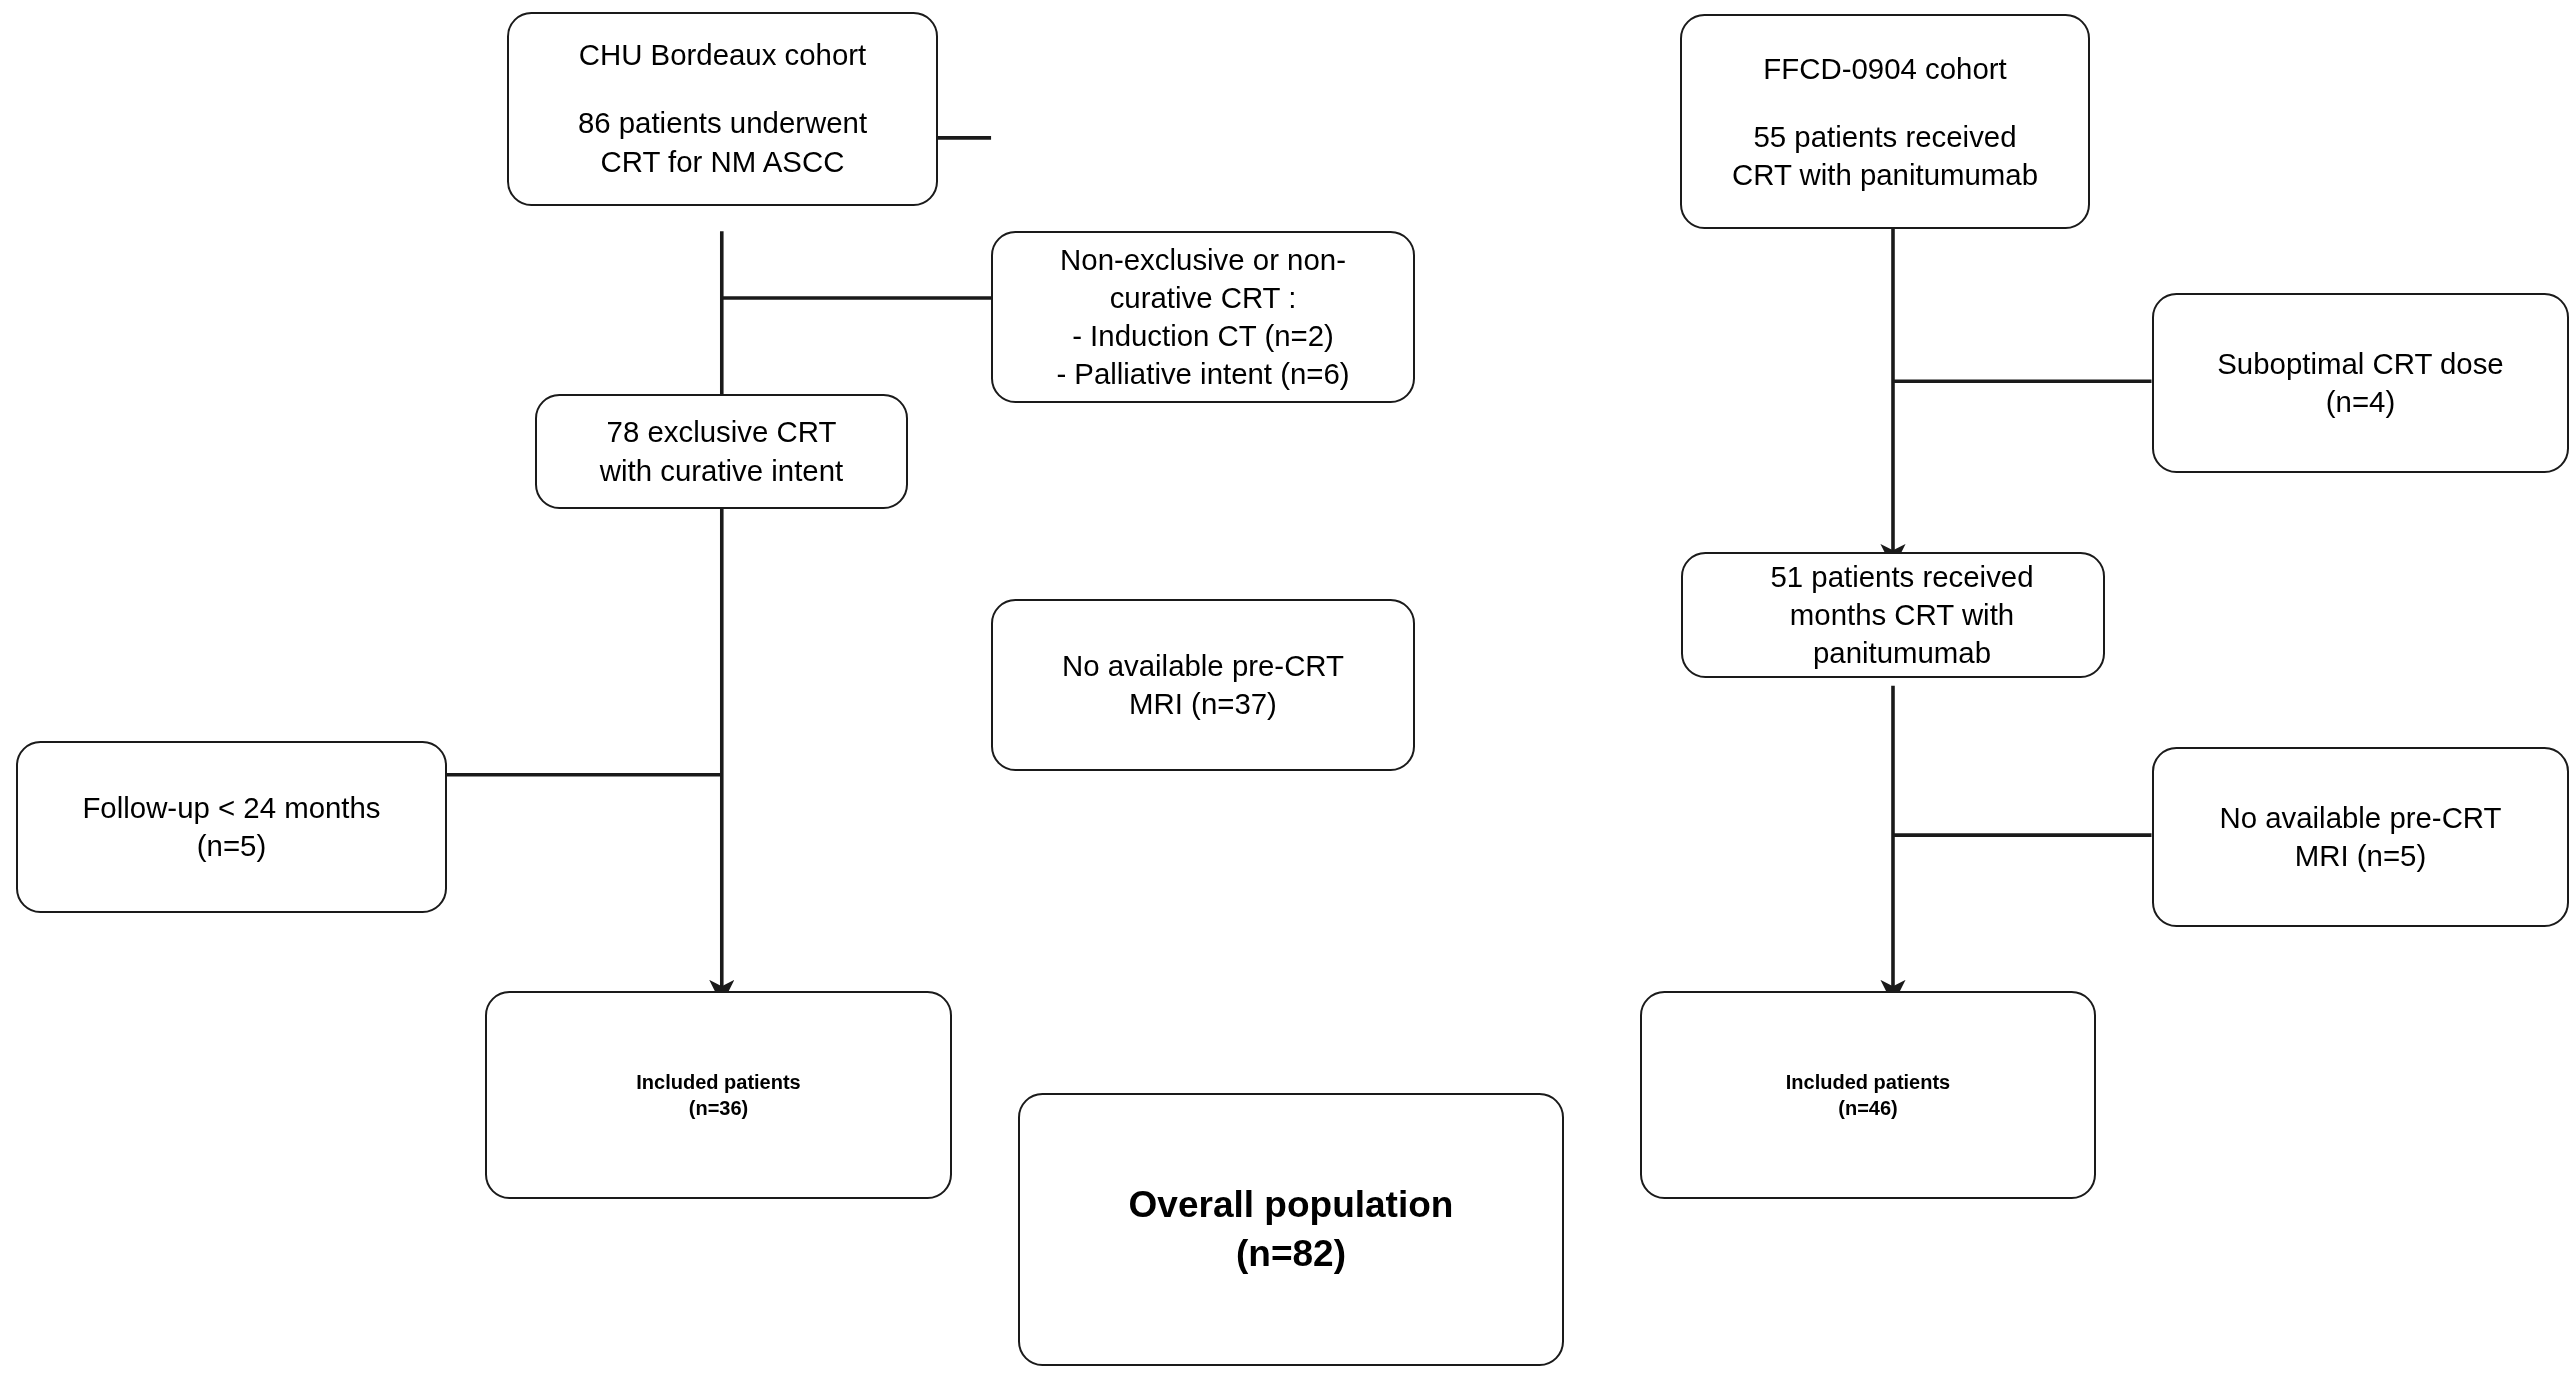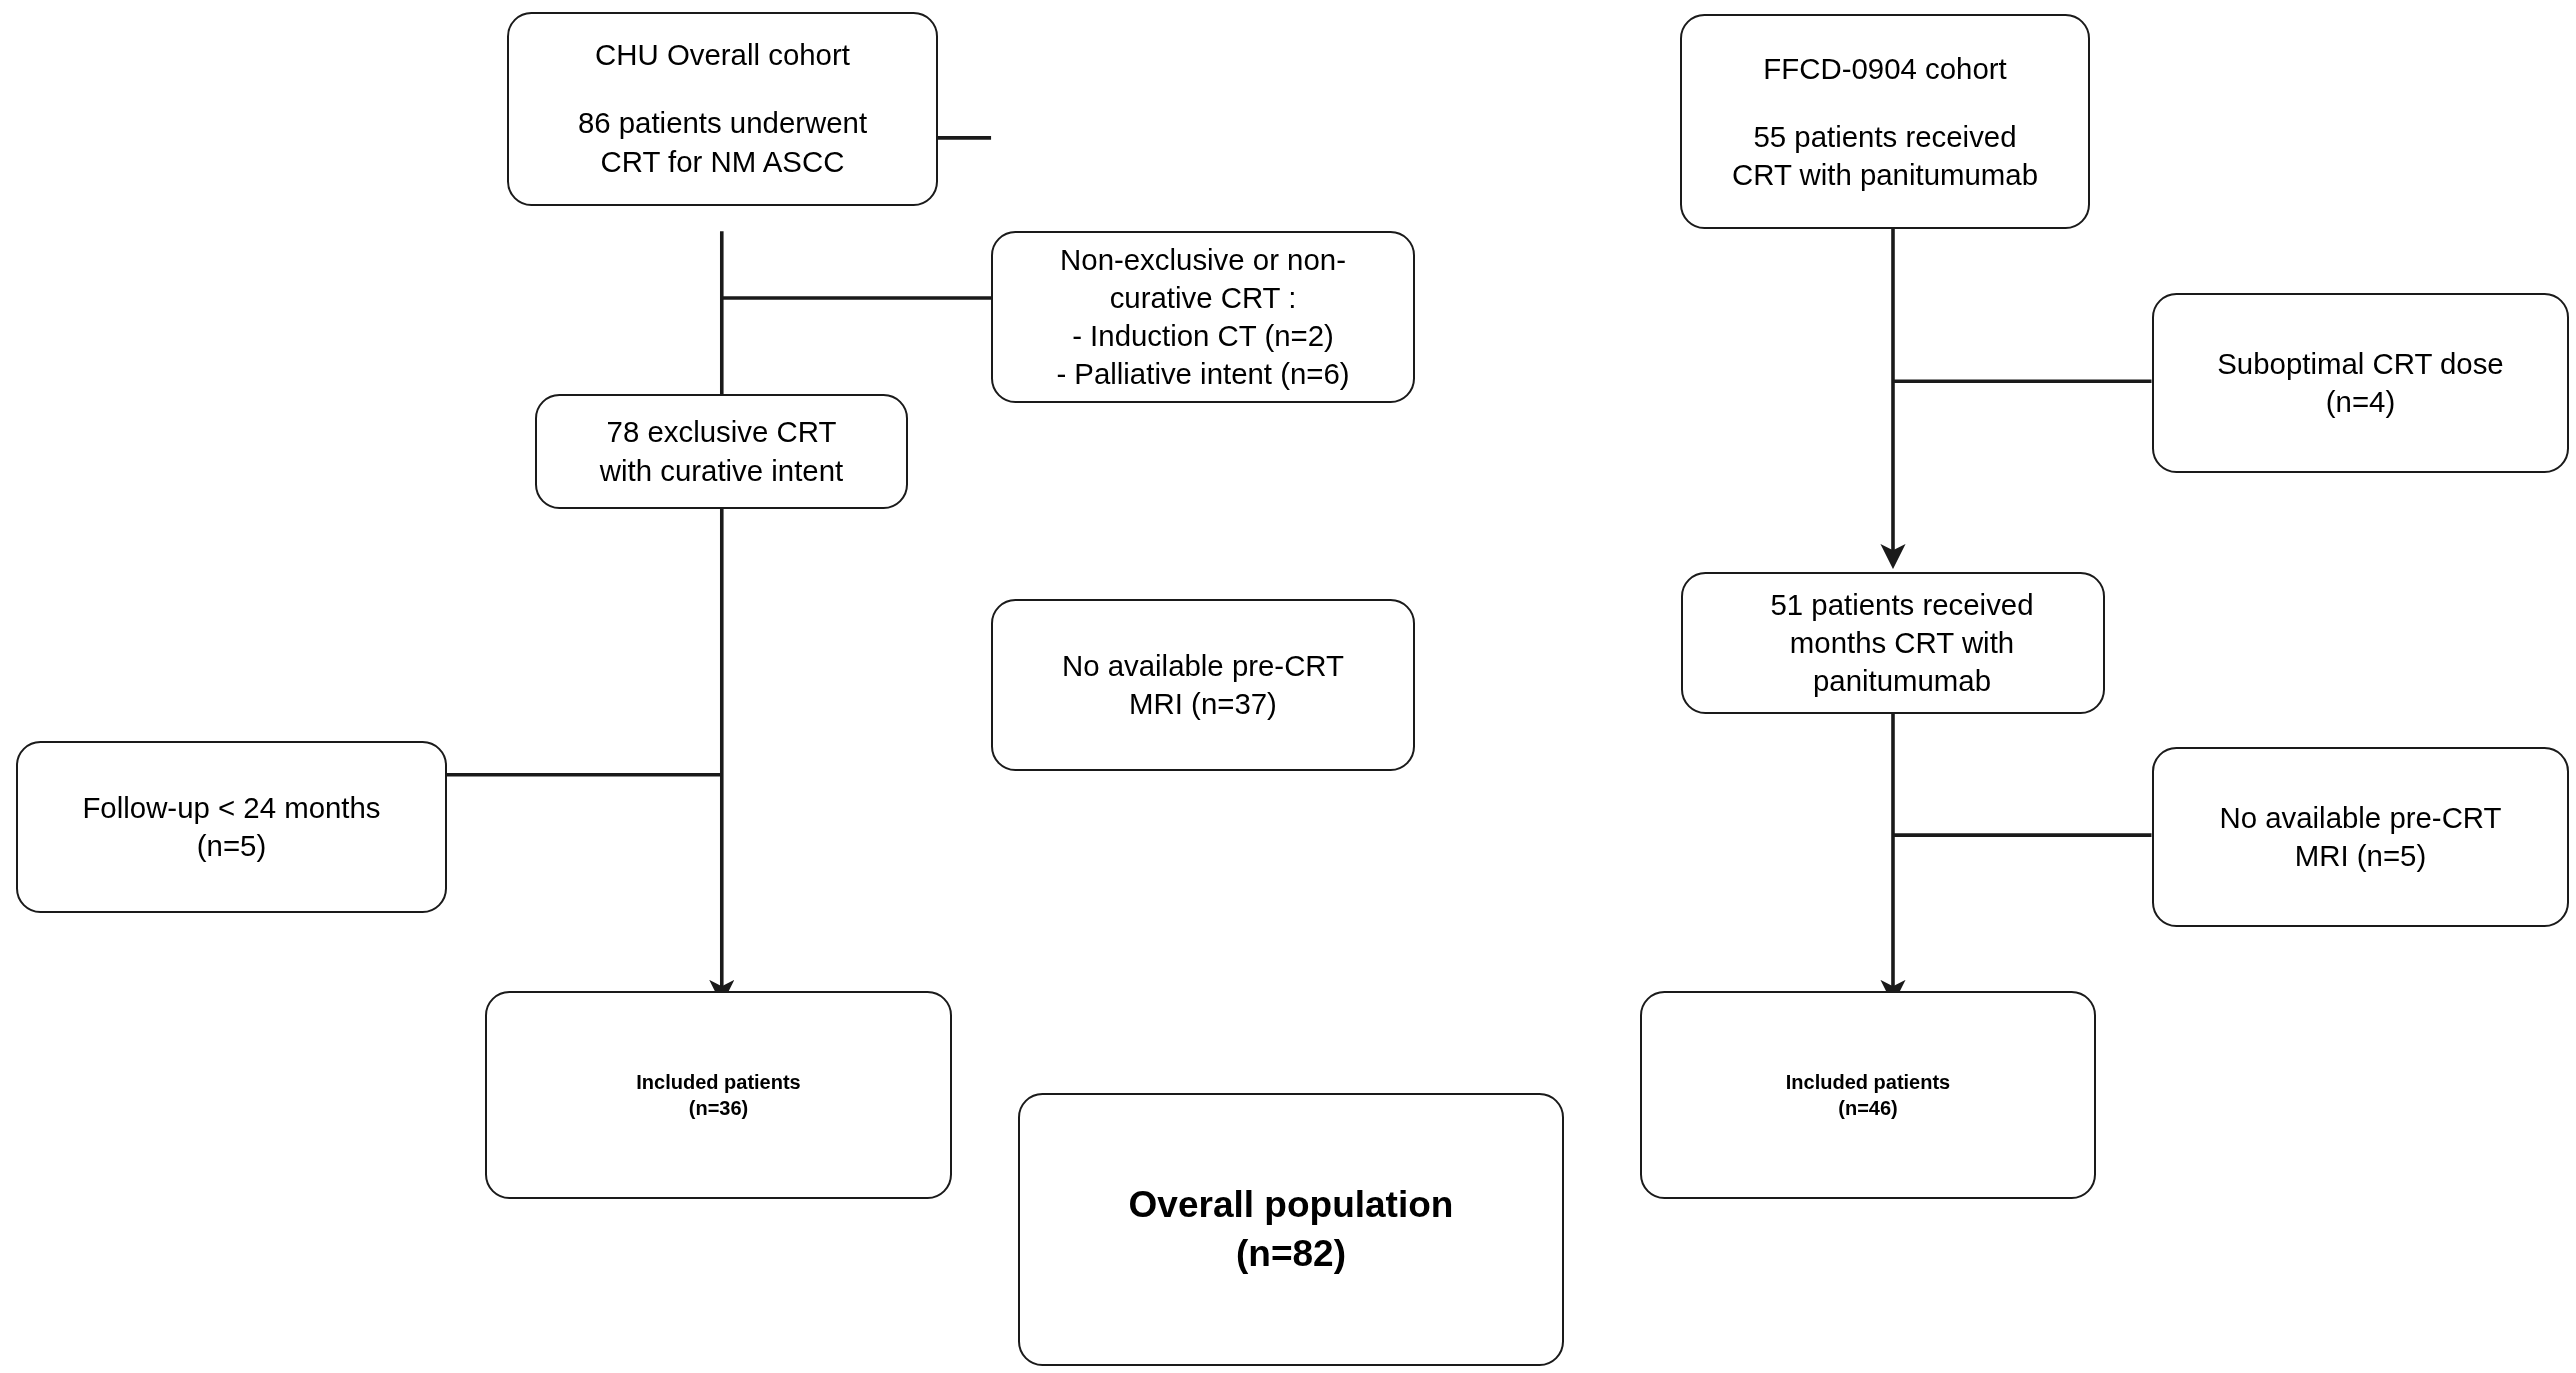--- a/index.html
+++ b/index.html
@@ -89,21 +89,21 @@
 
       <line x1="2636" y1="531" x2="2996" y2="531"></line>
 
       <line x1="2636" y1="955" x2="2636" y2="1382" marker-end="url(#arrow)"></line>
 
       <line x1="2636" y1="1163" x2="2996" y2="1163"></line>
     </g>
   </svg>
 
   <div class="node-box" style="left:507px; top:11.5px; width:431px; height:194px;">
-    <span class="line">CHU Overall cohort</span>
+    <span class="line">CHU Bordeaux cohort</span>
     <span class="spacer"></span>
     <span class="line">86 patients underwent</span>
     <span class="line">CRT for NM ASCC</span>
   </div>
 
   <div class="node-box list-left" style="left:991px; top:231px; width:424px; height:172px;">
     <span class="line">Non-exclusive or non-</span>
     <span class="line">curative CRT :</span>
     <span class="line">- Induction CT (n=2)</span>
     <span class="line">- Palliative intent (n=6)</span>
@@ -139,21 +139,21 @@
     <span class="spacer"></span>
     <span class="line">55 patients received</span>
     <span class="line">CRT with panitumumab</span>
   </div>
 
   <div class="node-box" style="left:2152px; top:293px; width:417px; height:180px;">
     <span class="line">Suboptimal CRT dose</span>
     <span class="line">(n=4)</span>
   </div>
 
-  <div class="node-box" style="left:1681px; top:572px; width:424px; height:142px;padding-left:28px;">
+  <div class="node-box" style="left:1681px; top:552px; width:424px; height:126px;padding-left:28px;">
     <span class="line">51 patients received</span>
     <span class="line">months CRT with</span>
     <span class="line">panitumumab</span>
   </div>
 
   <div class="node-box" style="left:2152px; top:747px; width:417px; height:180px;">
     <span class="line">No available pre-CRT</span>
     <span class="line">MRI (n=5)</span>
   </div>
 

